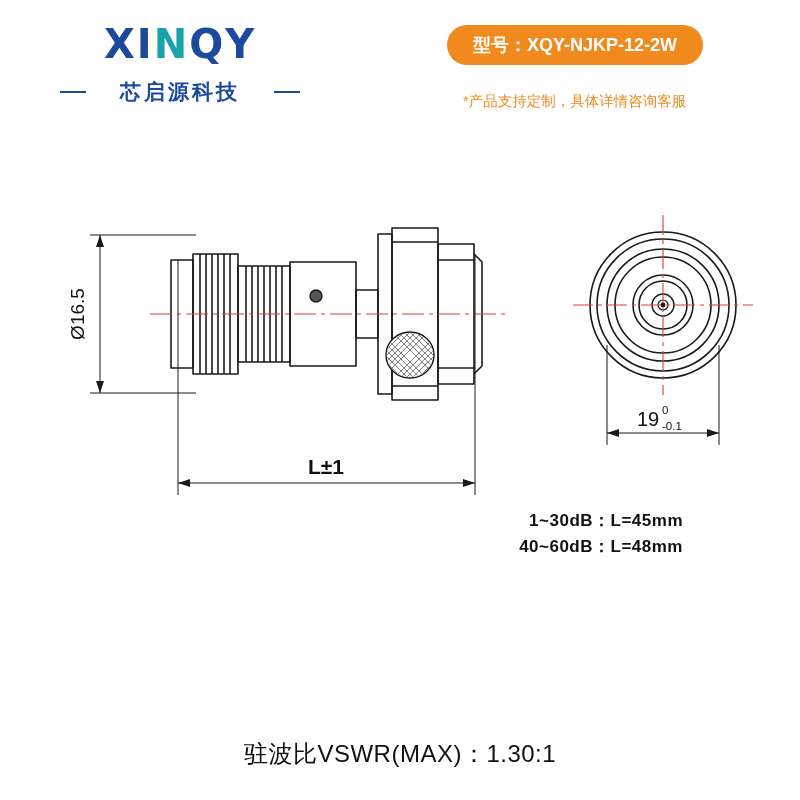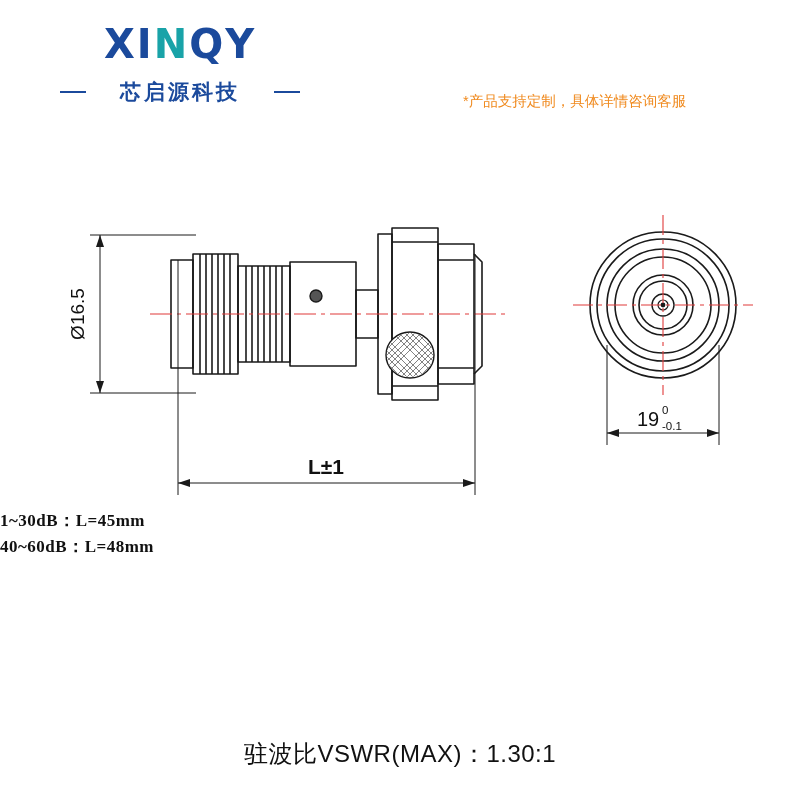--- a/index.html
+++ b/index.html
@@ -95,22 +95,21 @@
     height: 420px;
   }
   .drawing svg { display: block; }
 
   
   .spec-lines {
     position: absolute;
     top: 508px;
     left: 0;
     width: 683px;
-    text-align: left;
-    font-family: Liberation Serif, serif;
+    text-align: right;
   }
   .spec-line {
     font-size: 17px;
     font-weight: bold;
     color: #111;
     line-height: 26px;
     letter-spacing: 0.5px;
   }
 
   .vswr {
@@ -133,20 +132,21 @@
     <div class="logo-main">
       <span>XI</span><span class="teal">N</span><span>QY</span>
     </div>
     <div class="logo-sub-row">
       <span class="logo-rule"></span>
       <span class="logo-sub">芯启源科技</span>
       <span class="logo-rule"></span>
     </div>
   </div>
 
+  <div class="model-pill">型号：XQY-NJKP-12-2W</div>
   <div class="model-note">*产品支持定制，具体详情咨询客服</div>
 </div>
 
 <div class="drawing">
 <svg width="800" height="420" viewBox="0 0 800 420" xmlns="http://www.w3.org/2000/svg">
 
   <g fill="none" stroke="#1a1a1a" stroke-width="1.6" stroke-linejoin="round">
 
     <g>
       <rect x="171" y="110" width="22" height="108"></rect>

